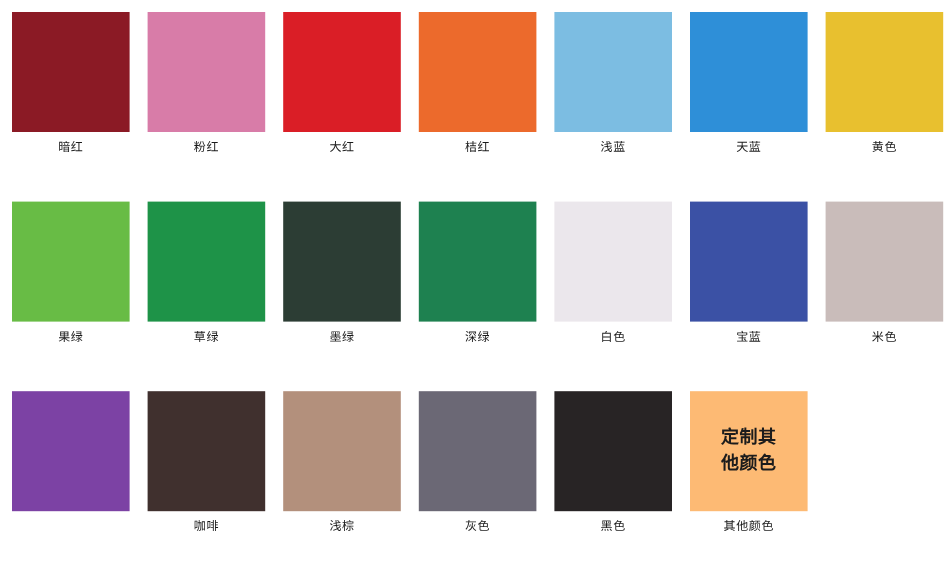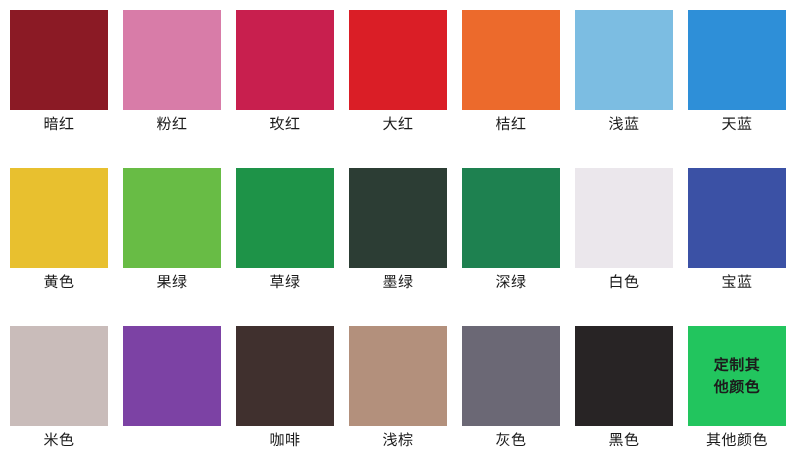--- a/index.html
+++ b/index.html
@@ -49,42 +49,38 @@
     color: #1c1c1c;
     letter-spacing: 0.5px;
     white-space: pre-line;
   }
   .swatch-label {
     position: absolute;
     left: -8px;
     right: -8px;
     top: 104px;
     text-align: center;
-    font-size: 15px;
+    font-size: 10px;
     line-height: 20px;
     color: #1a1a1a;
     letter-spacing: 0.5px;
     white-space: nowrap;
   }
 </style>
 </head>
 <body>
 
 <div id="color-palette">
     <div class="swatch-cell">
       <div class="swatch-chip" style="background-color: rgb(139, 26, 37);"></div>
       <div class="swatch-label">暗红</div>
     </div>
     <div class="swatch-cell">
       <div class="swatch-chip" style="background-color: rgb(216, 124, 168);"></div>
       <div class="swatch-label">粉红</div>
-    </div>
-    <div class="swatch-cell">
-      <div class="swatch-chip" style="background-color: rgb(200, 31, 78);"></div>
-      <div class="swatch-label">玫红</div>
     </div>
     <div class="swatch-cell">
       <div class="swatch-chip" style="background-color: rgb(218, 30, 38);"></div>
       <div class="swatch-label">大红</div>
     </div>
     <div class="swatch-cell">
       <div class="swatch-chip" style="background-color: rgb(236, 106, 44);"></div>
       <div class="swatch-label">桔红</div>
     </div>
     <div class="swatch-cell">
@@ -140,19 +136,19 @@
     </div>
     <div class="swatch-cell">
       <div class="swatch-chip" style="background-color: rgb(107, 104, 117);"></div>
       <div class="swatch-label">灰色</div>
     </div>
     <div class="swatch-cell">
       <div class="swatch-chip" style="background-color: rgb(40, 36, 37);"></div>
       <div class="swatch-label">黑色</div>
     </div>
     <div class="swatch-cell">
-      <div class="swatch-chip" style="background-color: #22c55e;">
+      <div class="swatch-chip" style="background-color: #fdba74;">
         <span class="swatch-chip-text">定制其
 他颜色</span>
       </div>
       <div class="swatch-label">其他颜色</div>
     </div>
   </div>
 
 </body></html>

